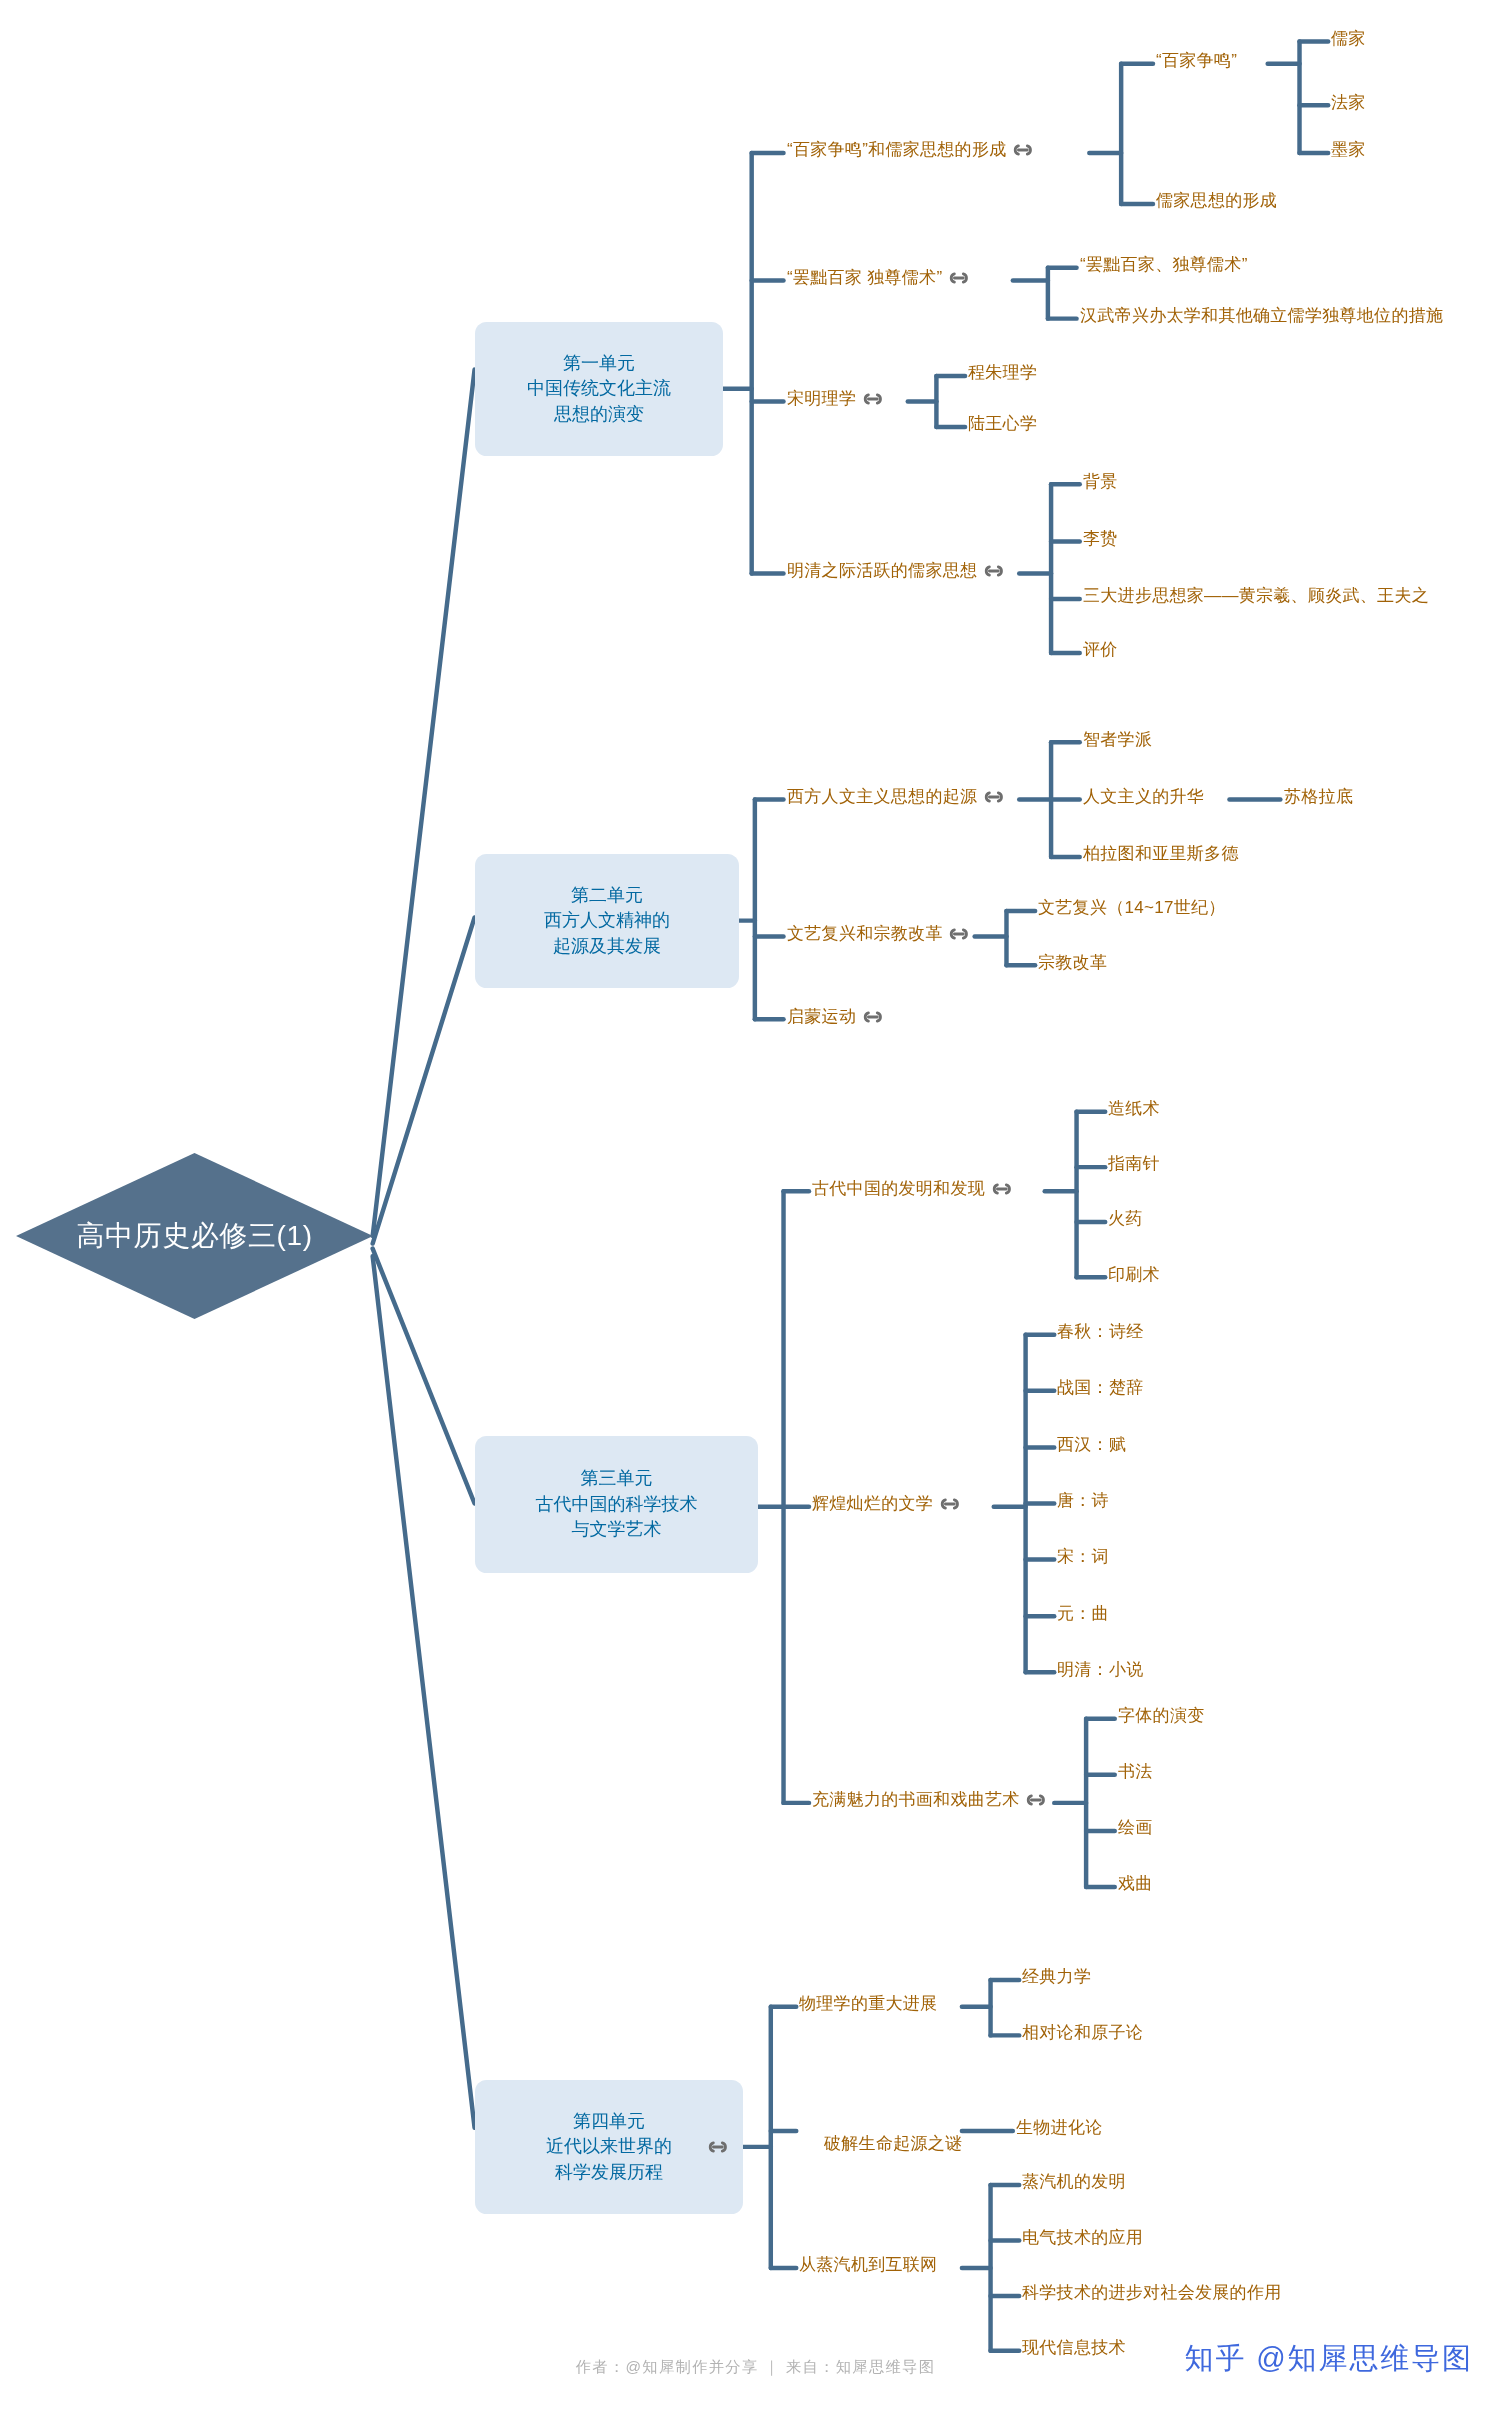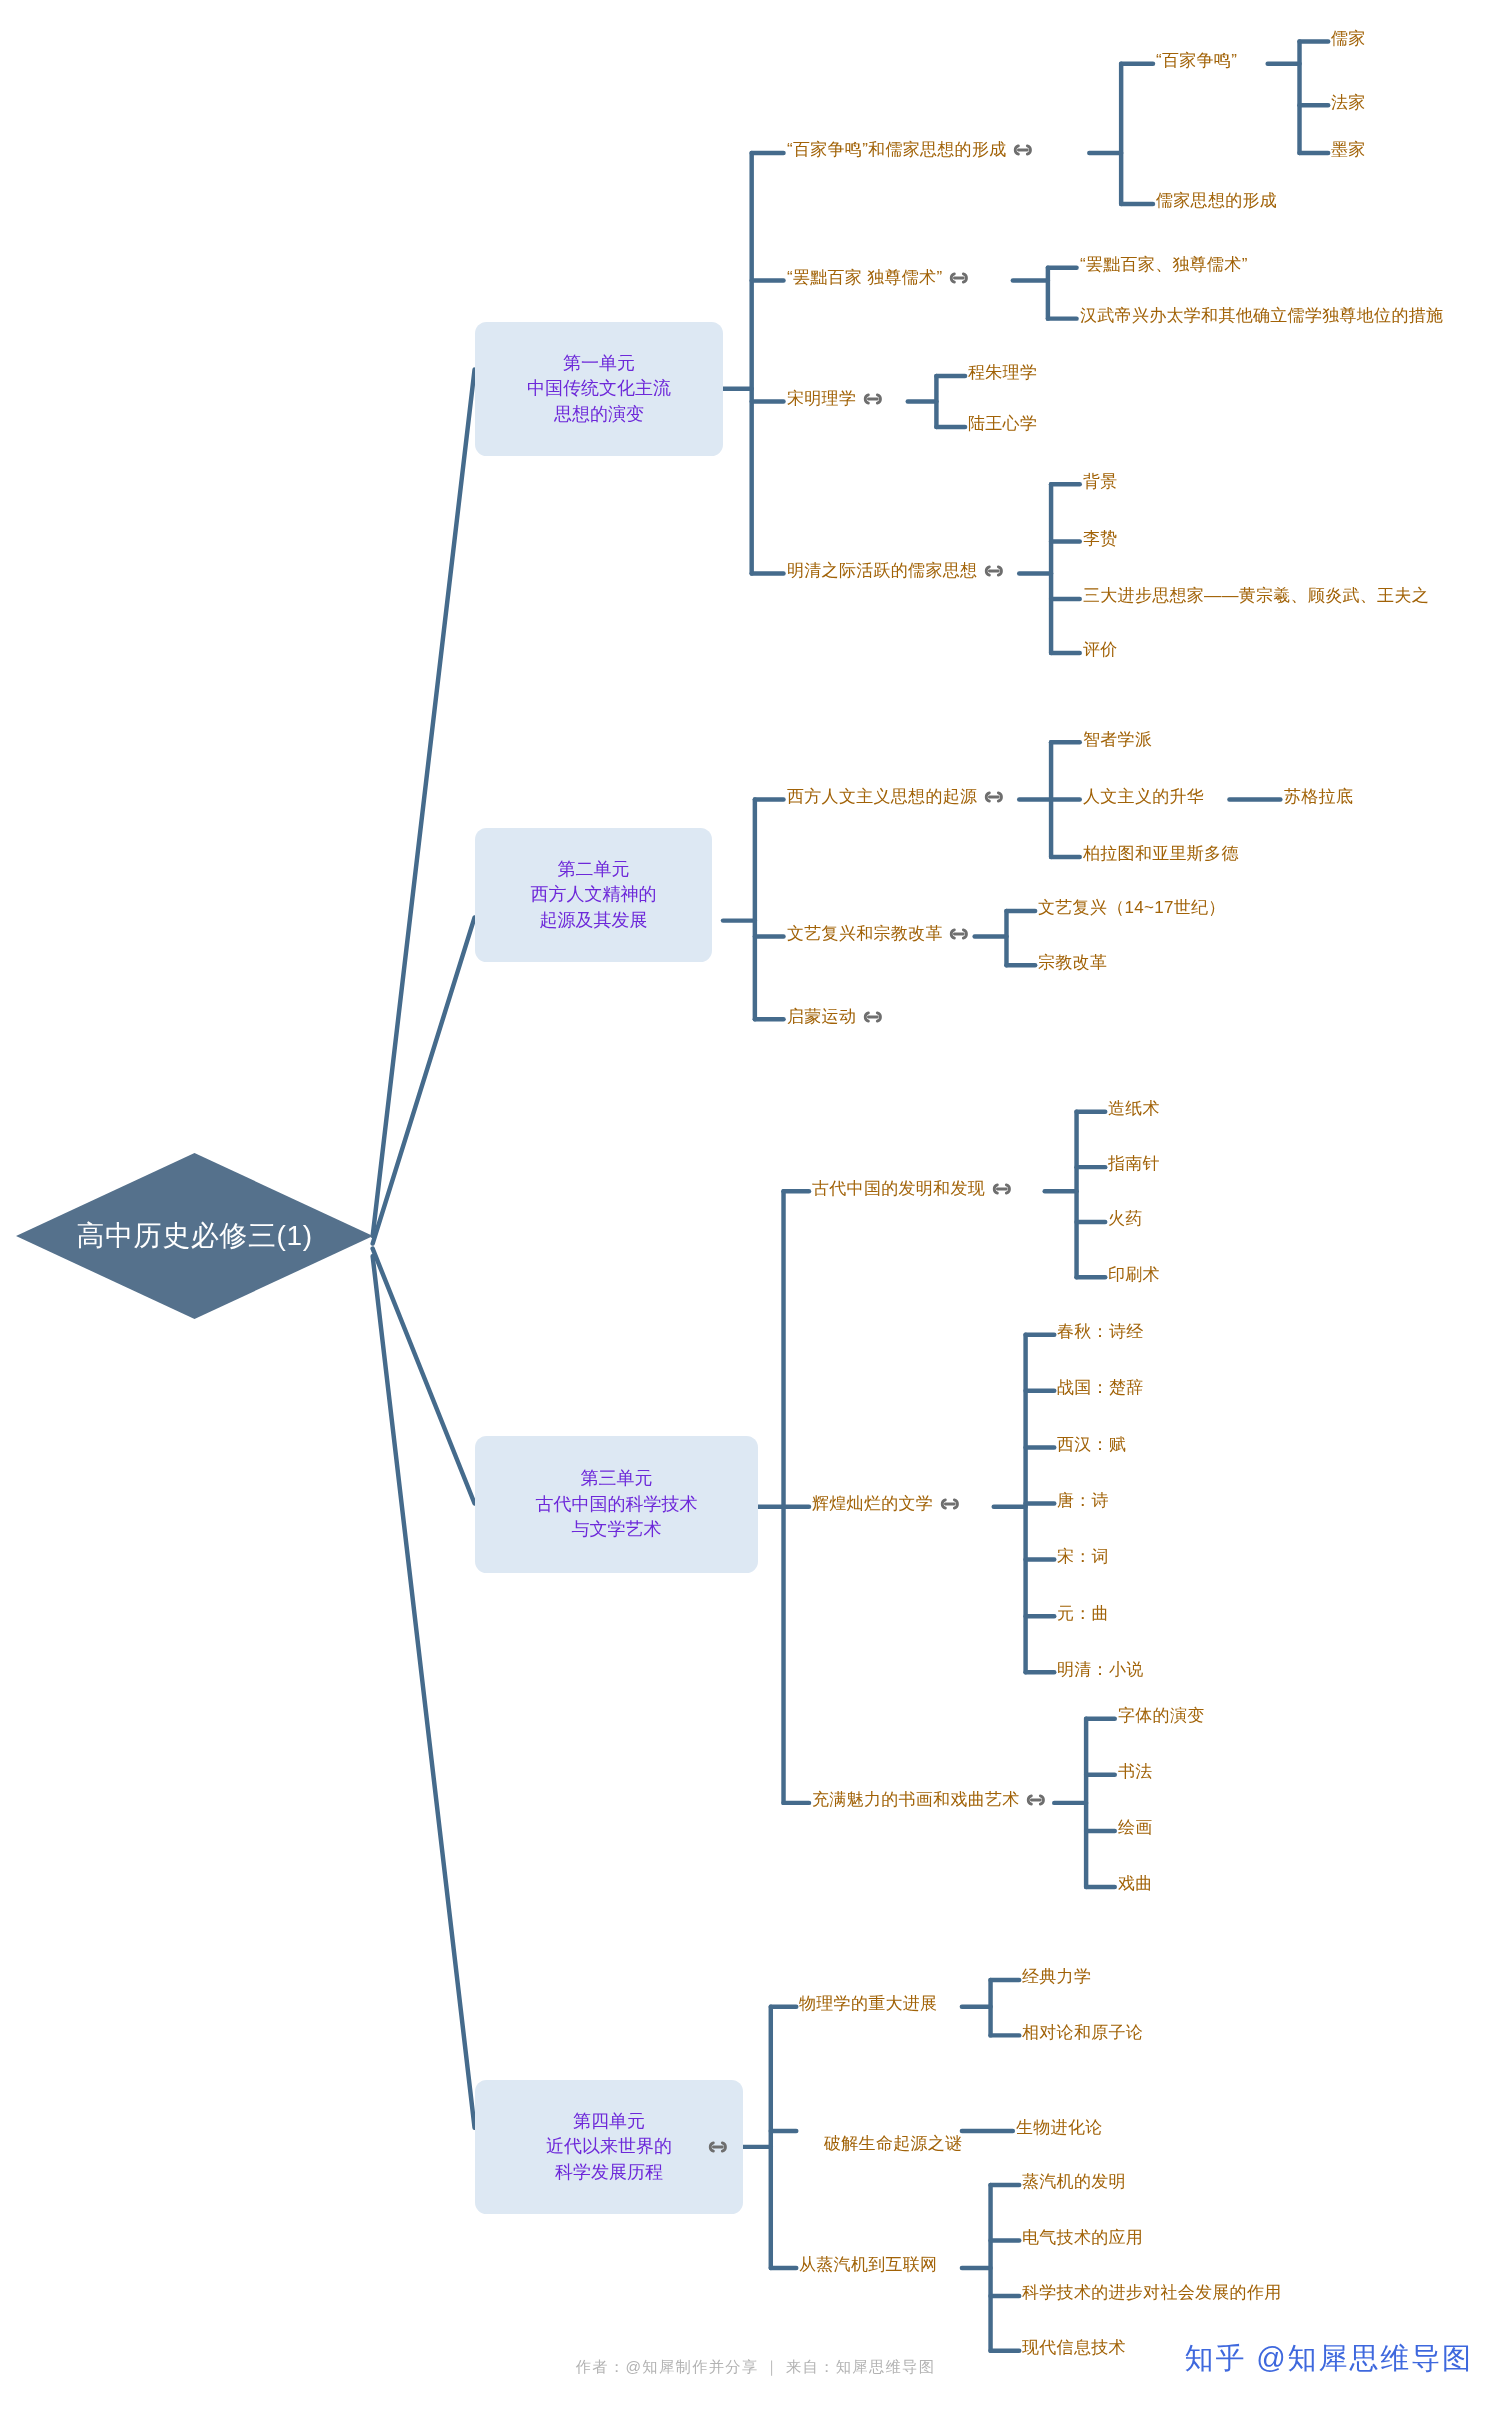--- a/index.html
+++ b/index.html
@@ -45,21 +45,21 @@
   
   .unit{
     position:absolute;
     background:#dde8f3;
     border-radius:11.5px;
     display:flex;align-items:center;justify-content:center;
     padding:0 9px;
     box-sizing:border-box;
   }
   .unit .lines{
-    text-align:center;font-size:18px;line-height:1.42;color:#6d28d9;
+    text-align:center;font-size:18px;line-height:1.42;color:#0369a1;
     white-space:pre-line;
   }
   .unit.with-icon .lines{text-align:center;}
 
   
   .cicon{
     display:inline-flex;align-items:center;justify-content:center;
     width:21.7px;height:14px;margin:0 5.7px;
     flex:0 0 auto;
   }
@@ -293,21 +293,21 @@
   <div class="node" style="left:1083px;top:530px;">
     <span class="txt">李贽</span>
   </div>
   <div class="node" style="left:1083px;top:587px;">
     <span class="txt">三大进步思想家——黄宗羲、顾炎武、王夫之</span>
   </div>
   <div class="node" style="left:1083px;top:641px;">
     <span class="txt">评价</span>
   </div>
 
-  <div class="unit" style="left:475px;top:828px;width:237px;height:134px;">
+  <div class="unit" style="left:475px;top:854px;width:264px;height:134px;">
     <div class="lines">第二单元
 西方人文精神的
 起源及其发展</div>
   </div>
 
   <div class="node" style="left:787px;top:788px;">
     <span class="txt">西方人文主义思想的起源</span>
     <span class="cicon">
       <svg width="21.7" height="14" viewBox="0 0 34 22">
           <g fill="none" stroke="#6e6e6e" stroke-width="4.4" stroke-linecap="round">

